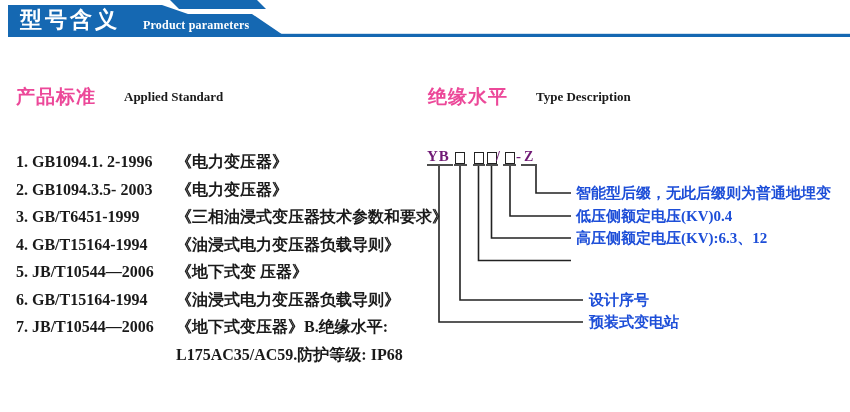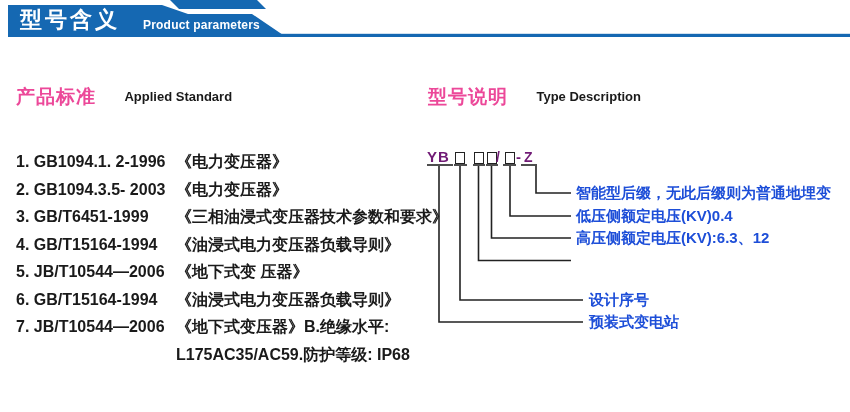--- a/index.html
+++ b/index.html
@@ -1,18 +1,18 @@
 <!DOCTYPE html>
 <html><head>
 <meta charset="utf-8">
 <style>
   html,body{margin:0;padding:0;background:#ffffff;}
   .page{
     position:relative;width:850px;height:389px;background:#ffffff;overflow:hidden;
-    font-family:Liberation Sans, sans-serif;color:#1a1a1a;
+    font-family:Liberation Serif, serif;color:#1a1a1a;
   }
   
   .banner-svg{position:absolute;left:0;top:0;}
   .banner-title{
     position:absolute;left:20px;top:7px;color:#ffffff;font-size:22px;font-weight:700;
     letter-spacing:3px;line-height:26px;
   }
   .banner-sub{
     position:absolute;left:143px;top:18px;color:#ffffff;font-size:12px;font-weight:600;
     letter-spacing:.2px;
@@ -91,21 +91,21 @@
     <div class="std-row">
       <span class="std-code">7. JB/T10544—2006</span>
       <span class="std-title">
         <span>《地下式变压器》B.绝缘水平:</span>
         <span class="line2">L175AC35/AC59.防护等级: IP68</span>
       </span>
     </div>
   </div>
 
   <div class="model-head">
-    <span class="head-cn">型号说明</span>
+    <span class="head-cn">绝缘水平</span>
     <span class="head-en">Type Description</span>
   </div>
 
   <span class="code-seg code-prefix">YB</span>
   <span class="code-box box1"></span>
   <span class="code-box box2"></span>
   <span class="code-box box3"></span>
   <span class="code-seg code-slash">/</span>
   <span class="code-box box4"></span>
   <span class="code-seg code-dash">-</span>

